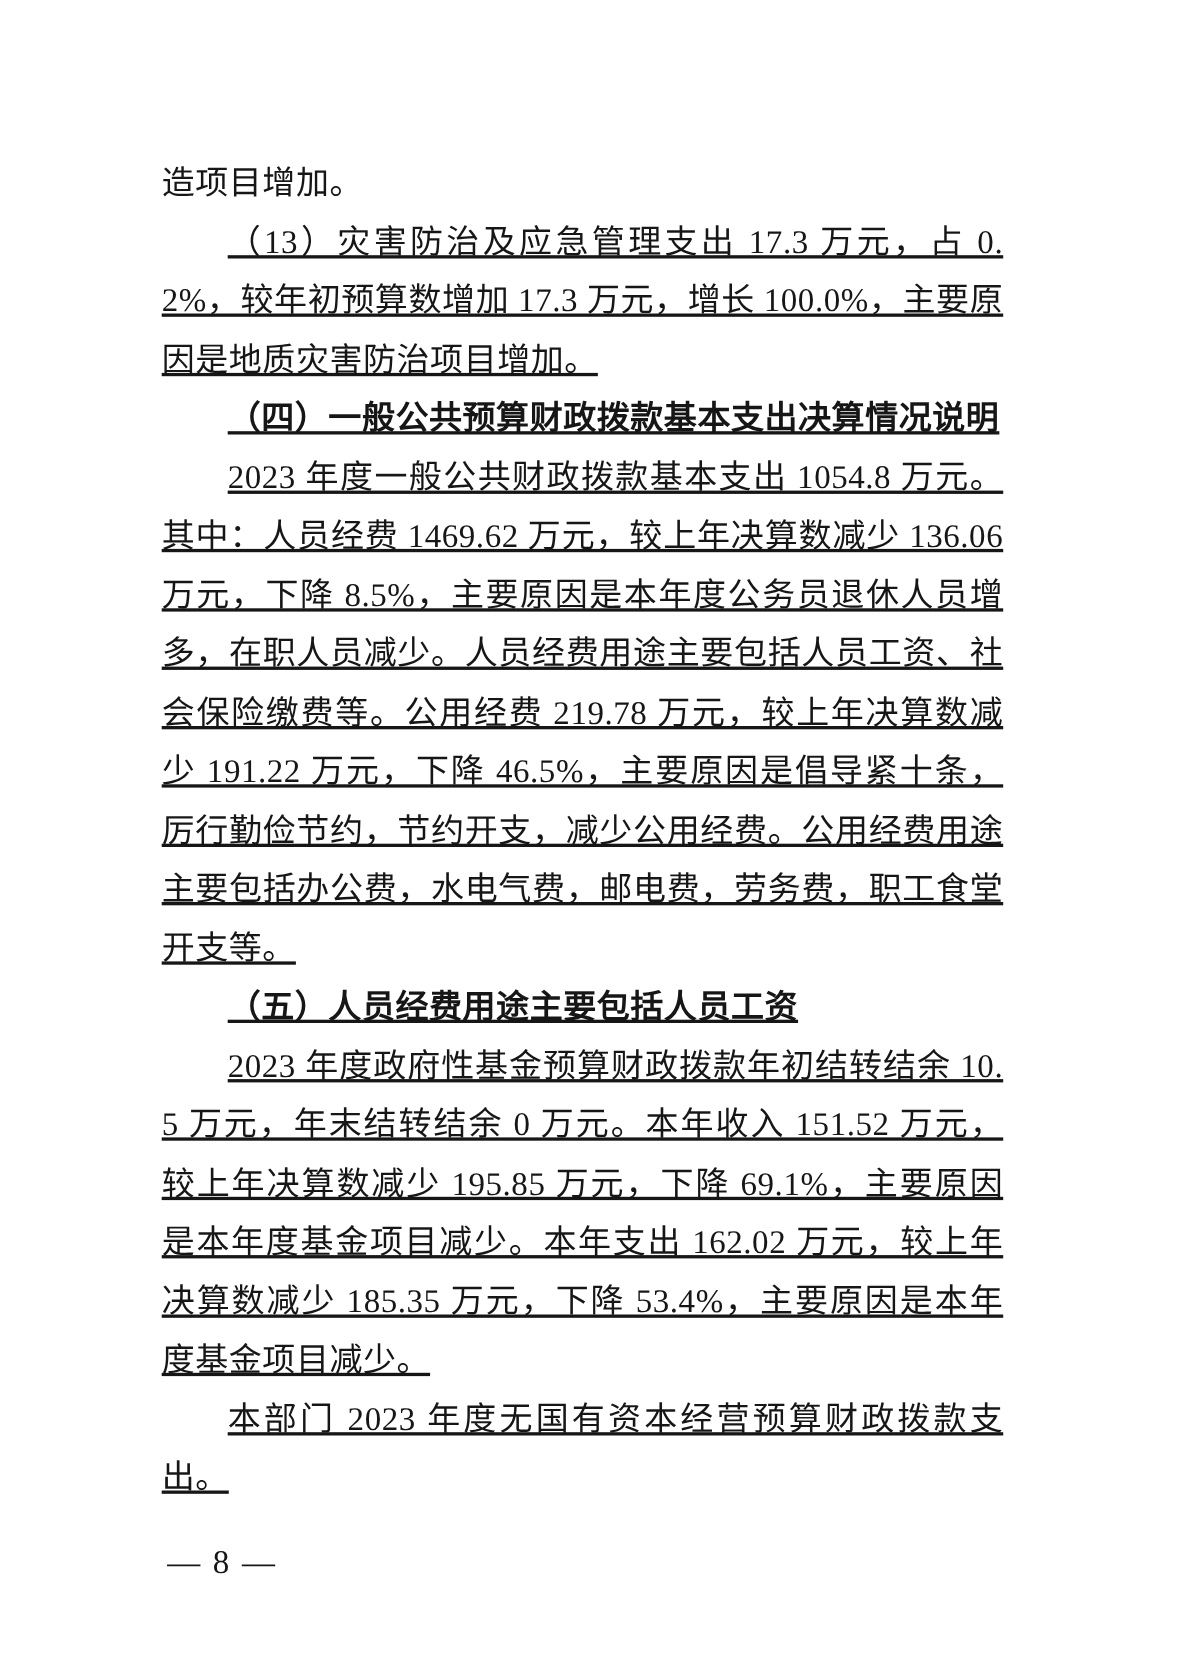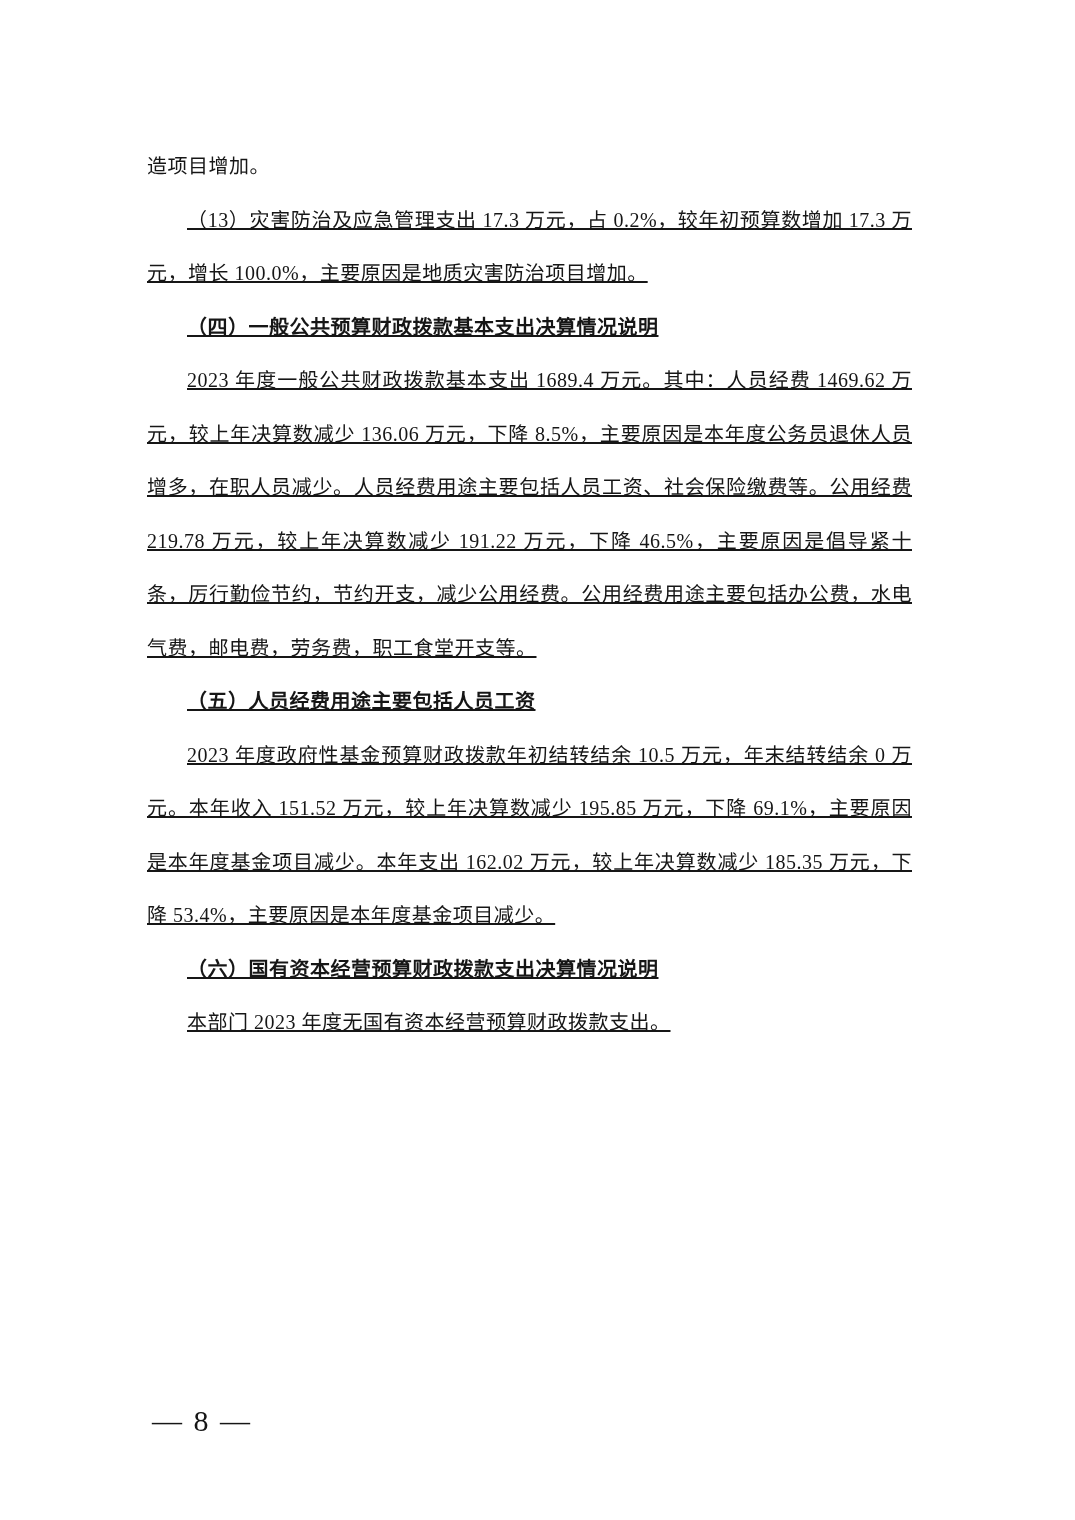--- a/index.html
+++ b/index.html
@@ -18,21 +18,21 @@
   }
   .content {
     position: absolute;
     left: 147px;
     top: 140px;
     width: 765px;
   }
   .content p {
     margin: 0;
     padding: 0;
-    font-size: 20px;
+    font-size: 30px;
     line-height: 53.5px;
     text-align: justify;
     text-justify: inter-character;
     letter-spacing: 0.5px;
     word-break: break-all;
   }
   .content p.indent {
     text-indent: 2em;
     text-decoration: underline;
   }
@@ -50,20 +50,19 @@
   }
 </style>
 </head>
 <body>
 
 <div class="page">
   <div class="content">
     <p>造项目增加。</p>
     <p class="indent">（13）灾害防治及应急管理支出 17.3 万元，占 0.2%，较年初预算数增加 17.3 万元，增长 100.0%，主要原因是地质灾害防治项目增加。</p>
     <p class="indent heading">（四）一般公共预算财政拨款基本支出决算情况说明</p>
-    <p class="indent">2023 年度一般公共财政拨款基本支出 1689.4 万元。其中：人员经费 1469.62 万元，较上年决算数减少 136.06 万元，下降 8.5%，主要原因是本年度公务员退休人员增多，在职人员减少。人员经费用途主要包括人员工资、社会保险缴费等。公用经费 219.78 万元，较上年决算数减少 191.22 万元，下降 46.5%，主要原因是倡导紧十条，厉行勤俭节约，节约开支，减少公用经费。公用经费用途主要包括办公费，水电气费，邮电费，劳务费，职工食堂开支等。</p>
+    <p class="indent">2023 年度一般公共财政拨款基本支出 1054.8 万元。其中：人员经费 1469.62 万元，较上年决算数减少 136.06 万元，下降 8.5%，主要原因是本年度公务员退休人员增多，在职人员减少。人员经费用途主要包括人员工资、社会保险缴费等。公用经费 219.78 万元，较上年决算数减少 191.22 万元，下降 46.5%，主要原因是倡导紧十条，厉行勤俭节约，节约开支，减少公用经费。公用经费用途主要包括办公费，水电气费，邮电费，劳务费，职工食堂开支等。</p>
     <p class="indent heading">（五）人员经费用途主要包括人员工资</p>
     <p class="indent">2023 年度政府性基金预算财政拨款年初结转结余 10.5 万元，年末结转结余 0 万元。本年收入 151.52 万元，较上年决算数减少 195.85 万元，下降 69.1%，主要原因是本年度基金项目减少。本年支出 162.02 万元，较上年决算数减少 185.35 万元，下降 53.4%，主要原因是本年度基金项目减少。</p>
-    <p class="indent heading">（六）国有资本经营预算财政拨款支出决算情况说明</p>
     <p class="indent">本部门 2023 年度无国有资本经营预算财政拨款支出。</p>
   </div>
   <div class="page-footer">— 8 —</div>
 </div>
 
 </body></html>

